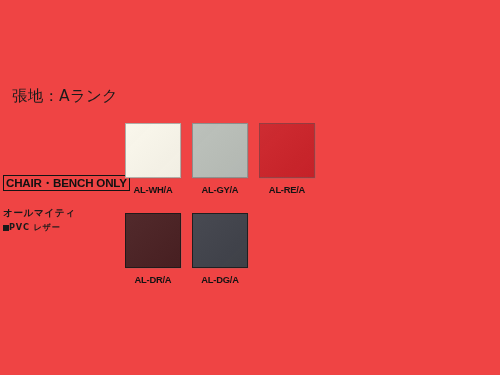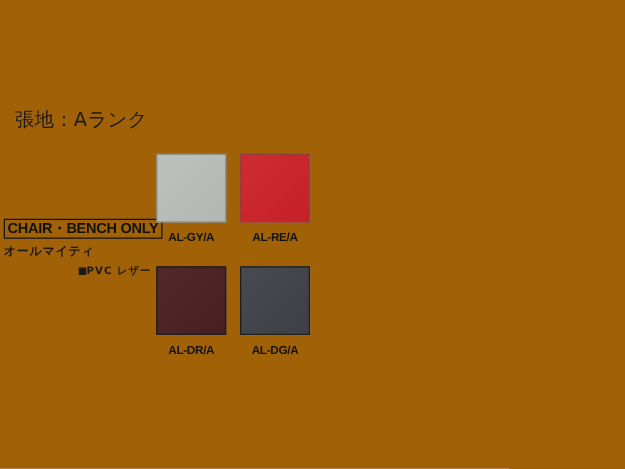--- a/index.html
+++ b/index.html
@@ -16,21 +16,21 @@
     color: #1a1a1a;
     -webkit-font-smoothing: antialiased;
   }
 
   #page {
     position: absolute;
     left: 0;
     top: 0;
     width: 500px;
     height: 375px;
-    background: #a16207;
+    background: #ef4444;
   }
 
   
   .page-title {
     position: absolute;
     left: 12px;
     top: 86px;
     font-size: 15.5px;
     font-weight: 500;
     letter-spacing: 0.2px;
@@ -52,42 +52,41 @@
     padding: 0px 2px 1px 2px;
     font-size: 11.6px;
     font-weight: 700;
     letter-spacing: -0.2px;
     line-height: 13px;
     color: #111111;
     white-space: nowrap;
     font-family: Liberation Sans, sans-serif;
   }
   .legend-almighty {
-    margin-top: 5px;
+    margin-top: 16px;
     font-size: 9.6px;
     font-weight: 700;
     line-height: 12px;
     letter-spacing: 0.6px;
     color: #1a1a1a;
     white-space: nowrap;
     font-family: "DejaVu Sans", "Liberation Sans", sans-serif;
   }
   .legend-pvc {
     margin-top: 3px;
     font-size: 8.2px;
     font-weight: 700;
     line-height: 11px;
     letter-spacing: 0.8px;
     color: #1a1a1a;
     white-space: nowrap;
     font-family: "DejaVu Sans", "Liberation Sans", sans-serif;
     display: flex;
     align-items: center;
     gap: 0;
-    justify-content: flex-end;
   }
   .pvc-square {
     width: 6px;
     height: 6px;
     background: #1a1a1a;
     display: inline-block;
     flex: 0 0 auto;
   }
 
   
@@ -145,20 +144,24 @@
     <div class="legend-almighty">オールマイティ</div>
     <div class="legend-pvc">
       <span class="pvc-square"></span>
       <span>PVC レザー</span>
     </div>
   </div>
 
   <div class="swatch-grid">
     <div class="swatch-row row-1">
         <div class="swatch-cell">
+          <div class="swatch-chip" style="background-color: rgb(250, 247, 235);"></div>
+          <div class="swatch-label">AL-WH/A</div>
+        </div>
+        <div class="swatch-cell">
           <div class="swatch-chip" style="background-color: rgb(185, 190, 184);"></div>
           <div class="swatch-label">AL-GY/A</div>
         </div>
         <div class="swatch-cell">
           <div class="swatch-chip" style="background-color: rgb(204, 34, 41);"></div>
           <div class="swatch-label">AL-RE/A</div>
         </div>
       </div>
     <div class="swatch-row row-2">
         <div class="swatch-cell">

